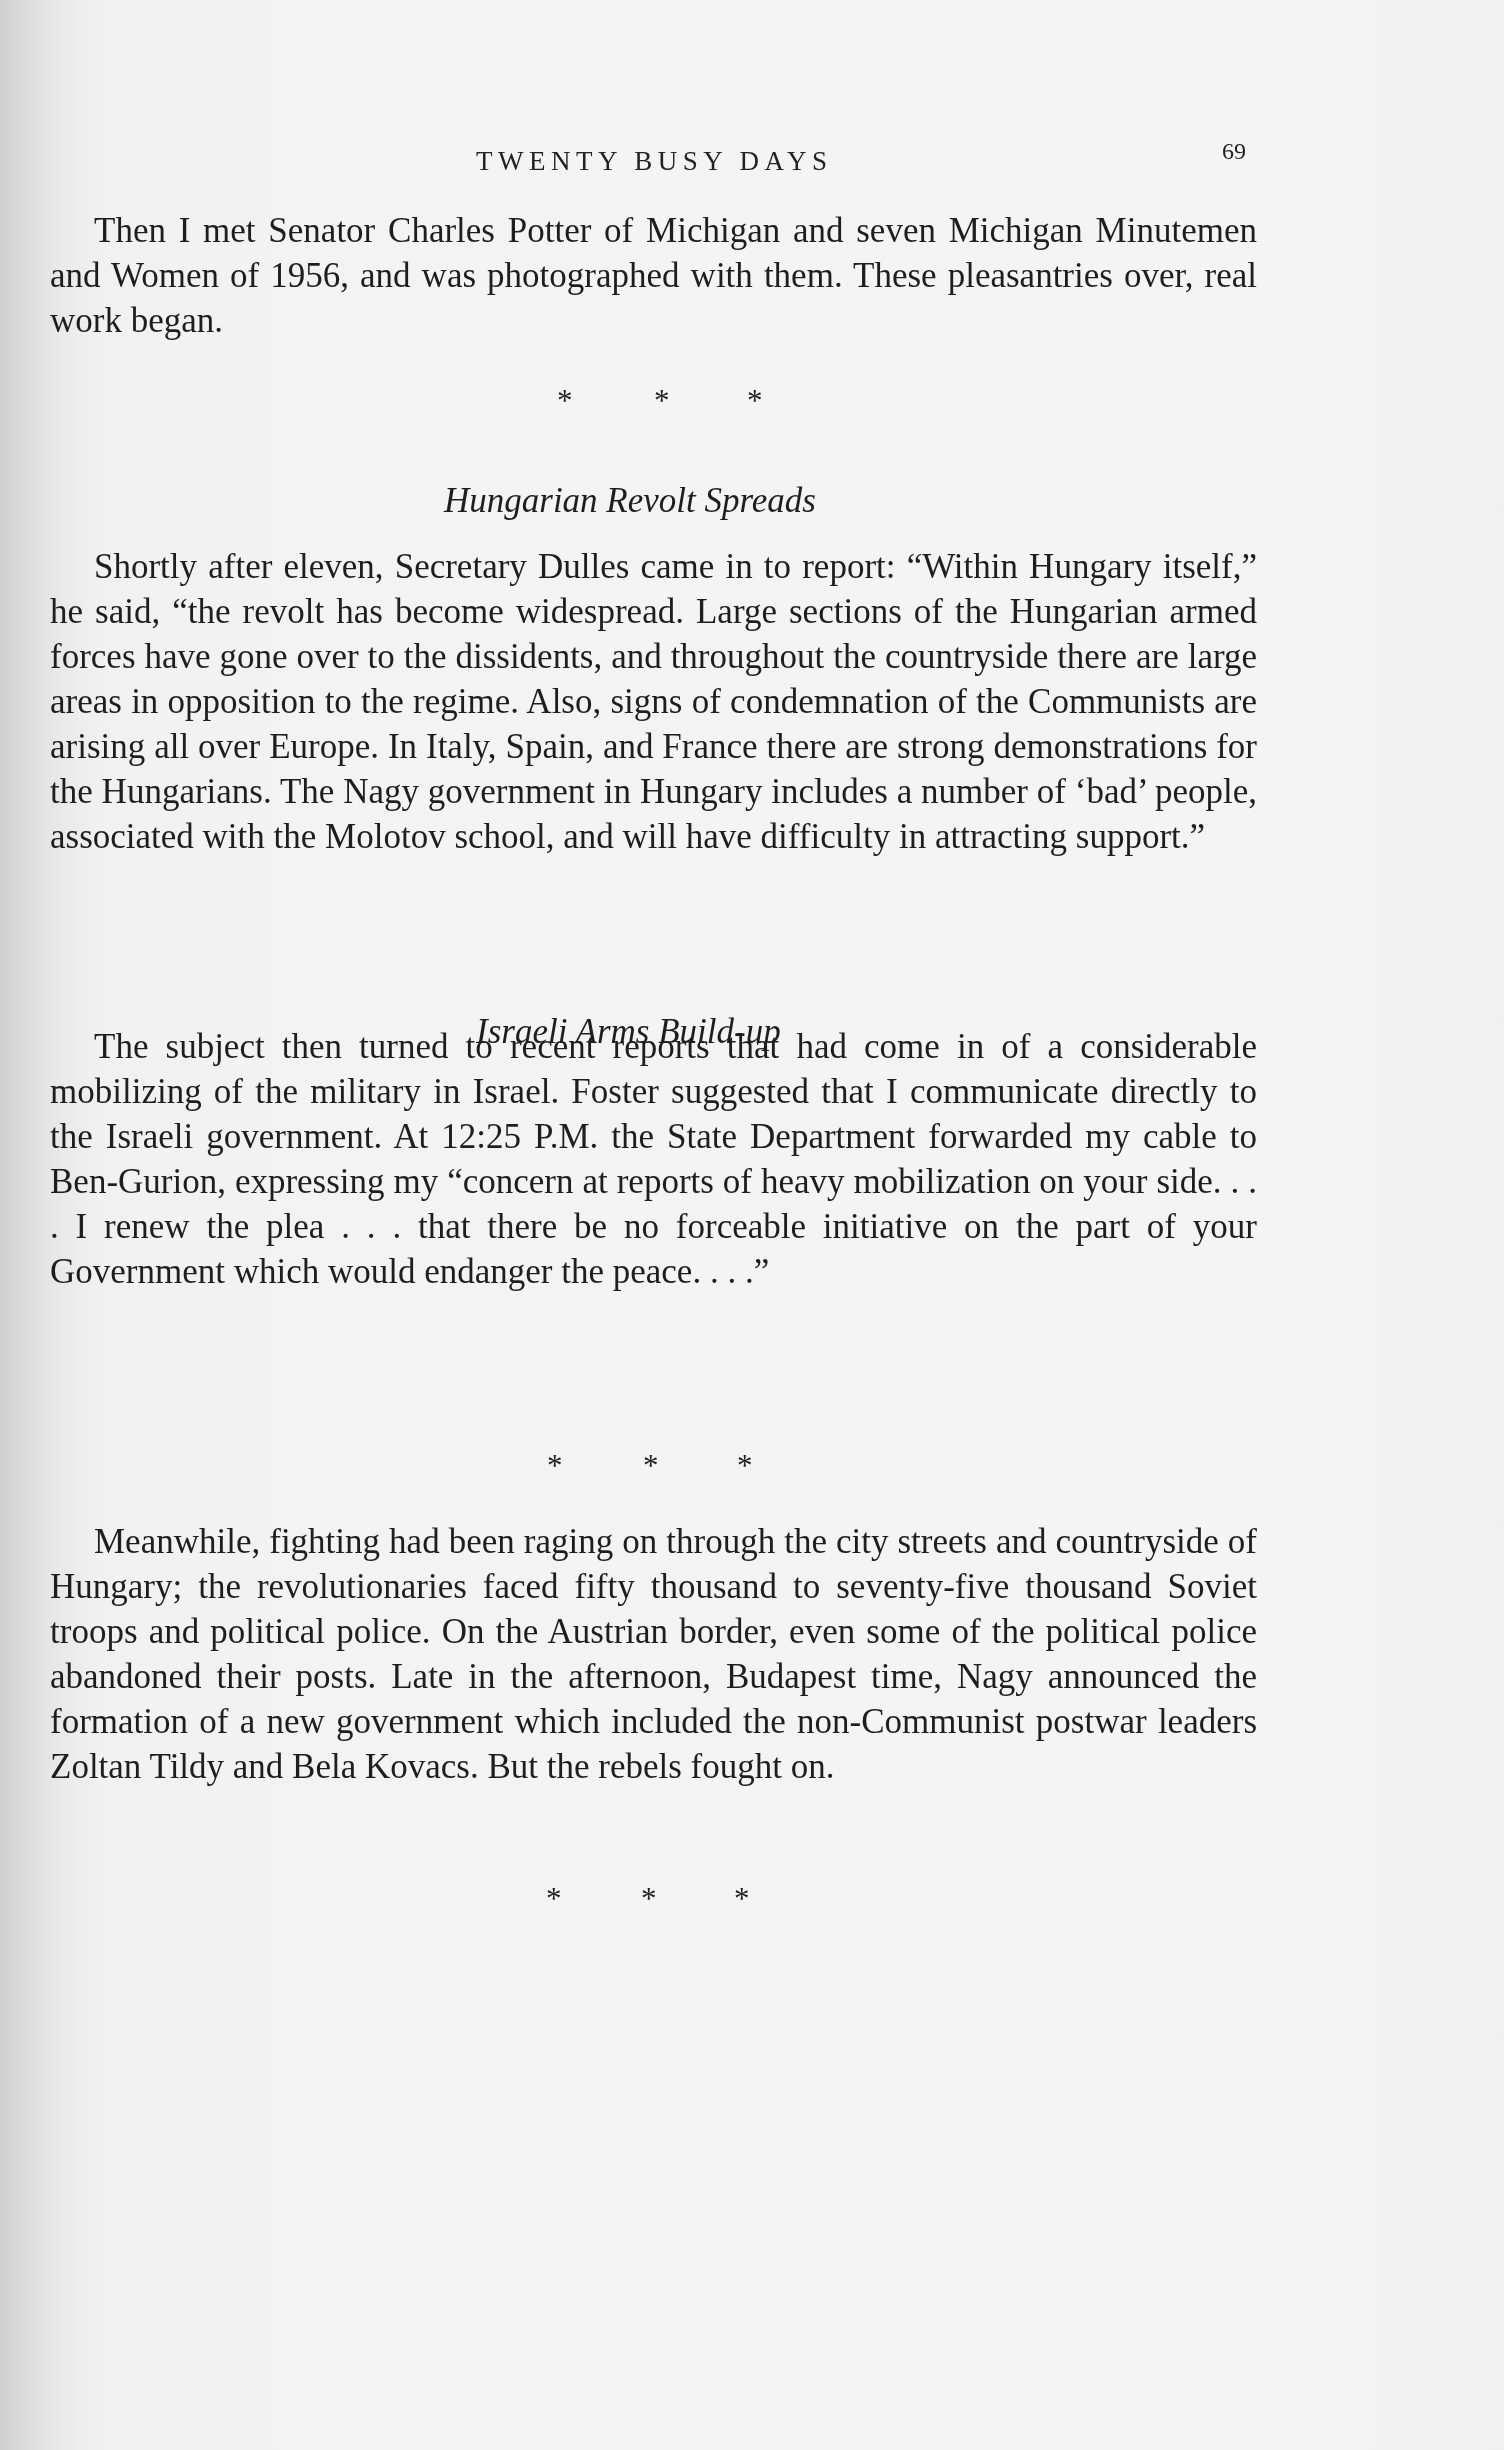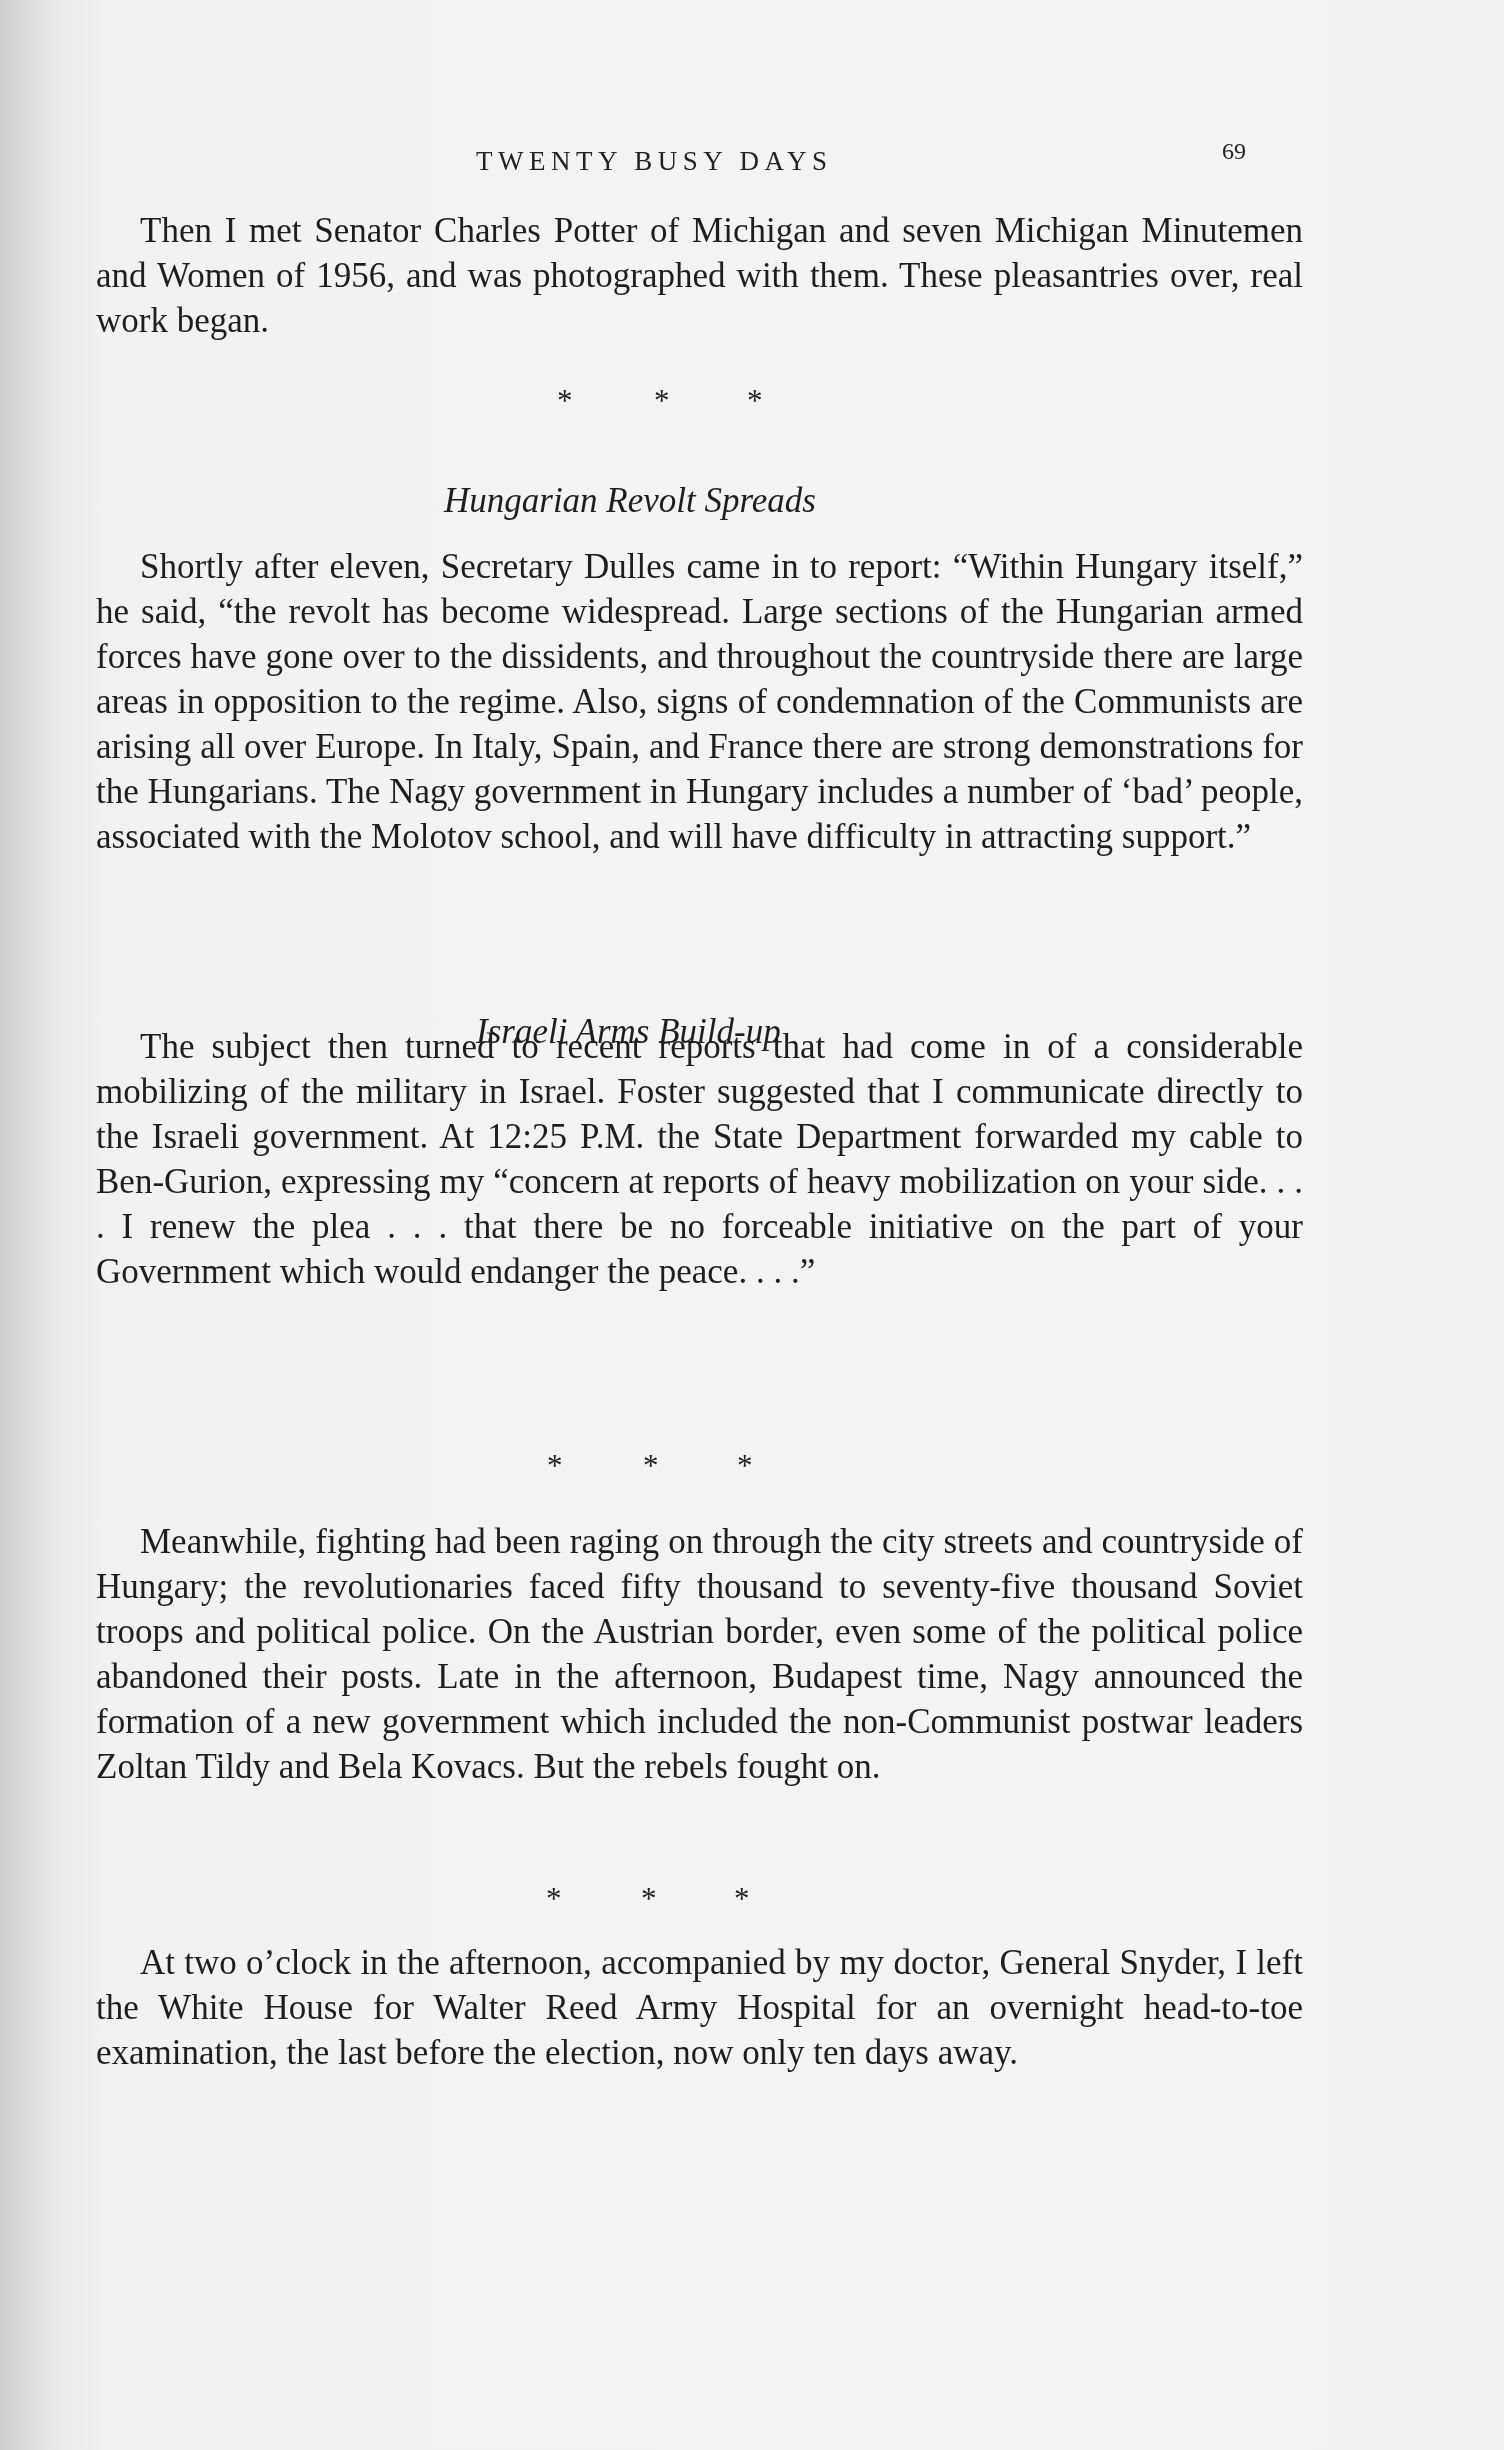--- a/index.html
+++ b/index.html
@@ -22,21 +22,20 @@
   .page-number {
     position: absolute; top: 138px; left: 1222px;
     font-family: "Liberation Serif", serif;
     font-size: 24px; color: #222;
   }
   .text {
     position: absolute; left: 50px; width: 1207px;
     font-family: "Liberation Serif", serif;
     font-size: 35px; line-height: 45px;
     text-align: justify;
-    margin-left: 46px;
   }
   .text p { margin: 0; text-indent: 44px; }
   .asterisms {
     position: absolute; left: 0; width: 1505px; text-align: left;
     font-family: "Liberation Serif", serif; font-size: 31px;
   }
   .asterisms span { position: absolute; }
   .subhead {
     position: absolute; width: 1505px; text-align: left;
     font-family: "Liberation Serif", serif; font-style: italic; font-size: 35px;
@@ -81,18 +80,15 @@
   <div class="text" style="top:1519px;">
     <p>Meanwhile, fighting had been raging on through the city streets and countryside of Hungary; the revolutionaries faced fifty thousand to seventy-five thousand Soviet troops and political police. On the Austrian border, even some of the political police abandoned their posts. Late in the afternoon, Budapest time, Nagy announced the formation of a new government which included the non-Communist postwar leaders Zoltan Tildy and Bela Kovacs. But the rebels fought on.</p>
   </div>
 
   <div class="asterisms" style="top:1881px;">
     <span style="left:546px;">*</span>
     <span style="left:641px;">*</span>
     <span style="left:734px;">*</span>
   </div>
 
-  <div class="text" style="top:1940px;">
-    <p>At two o’clock in the afternoon, accompanied by my doctor, General Snyder, I left the White House for Walter Reed Army Hospital for an overnight head-to-toe examination, the last before the election, now only ten days away.</p>
-  </div>
 
 </div>
 
 
 </body></html>

